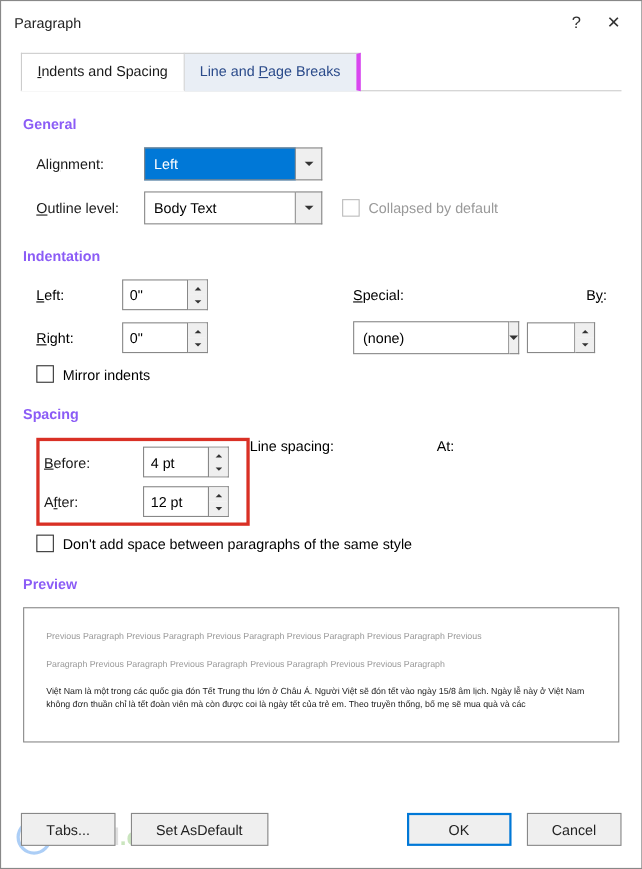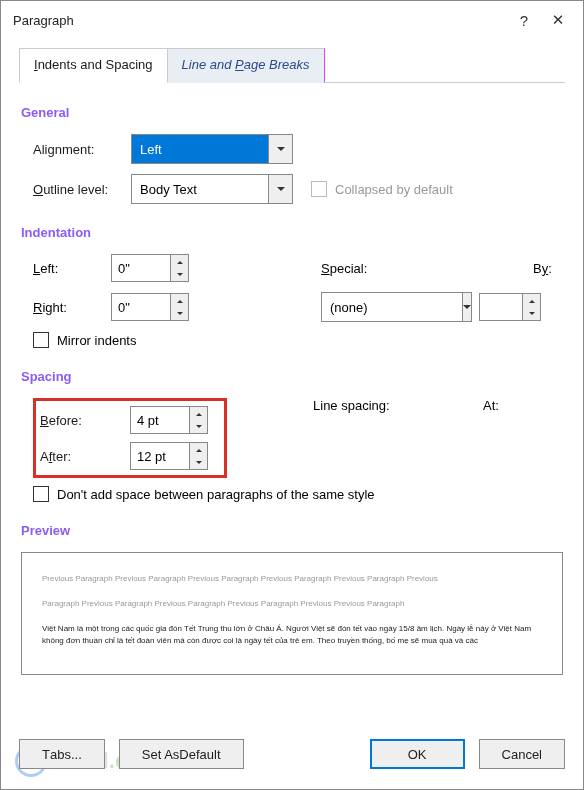--- a/index.html
+++ b/index.html
@@ -4,21 +4,21 @@
 <style>
 * { box-sizing: border-box; margin: 0; padding: 0; font-family: 'Segoe UI', Tahoma, sans-serif; }
 body { background: #fff; width: 584px; height: 790px; border: 1px solid #888; position: relative; overflow: hidden; }
 .titlebar { height: 38px; display: flex; align-items: center; padding: 0 8px 0 12px; }
 .titlebar .title { flex: 1; font-size: 13px; color: #222; }
 .titlebar .win-btn { width: 34px; height: 30px; display: flex; align-items: center; justify-content: center; color: #333; font-size: 15px; }
 .content { padding: 8px 18px 0 18px; }
 .tabs { display: flex; border-bottom: 1px solid #ccc; }
 .tab { padding: 8px 14px 10px 14px; font-size: 13px; border: 1px solid transparent; color: #1a1a1a; position: relative; }
 .tab.active { border: 1px solid #ccc; border-bottom: 1px solid #fff; top: 1px; background: #fff; }
-.tab:not(.active) { background: #e9eef5; border-top: 1px solid #ccc; border-right: 1px solid #d946ef; border-left: none; color: #2a4a8a; top:1px;font-style:italic; }
+.tab:not(.active) { background: #e9eef5; border-top: 1px solid #ccc; border-right: 4px solid #d946ef; border-left: none; color: #2a4a8a; top:1px; }
 .tab .un { text-decoration: underline; }
 .tab-body { padding: 18px 2px 6px 2px; }
 .section-label { font-size: 13px; color: #8b5cf6; margin: 4px 0 14px 0; font-weight: bold; }
 .row { display: flex; align-items: center; margin-bottom: 10px; min-height: 30px; }
 .row .lbl { font-size: 13px; color: #1a1a1a; width: 110px; padding-left: 12px; }
 .row .lbl .un { text-decoration: underline; }
 .dropdown { display: flex; align-items: stretch; height: 30px; }
 .dropdown .dd-val { border: 1px solid #888; padding: 4px 8px; min-width: 120px; font-size: 13px; background: #fff; display: flex; align-items: center; }
 .dropdown .dd-val.selected { background: #0078d7; color: #fff; }
 .dropdown .dd-btn { width: 24px; border: 1px solid #888; border-left: none; background: #efefef; display: flex; align-items: center; justify-content: center; }
@@ -163,21 +163,21 @@
           <div class="lbl">A<span class="un">f</span>ter:</div>
           <div class="spinner">
             <div class="sp-val">12 pt</div>
             <div class="sp-btns">
                 <div class="sb up"></div>
                 <div class="sb dn"></div>
               </div>
           </div>
         </div>
       </div>
-      <div style="flex:1;padding-left:86px">
+      <div style="flex:1;">
         <div style="display:flex;margin-bottom:14px">
           <div style="width:170px;font-size:13px">Li<span class="un">n</span>e spacing:</div>
           <div style="font-size:13px"><span class="un">A</span>t:</div>
         </div>
       </div>
     </div>
     <div class="cbx-row">
       <div class="cb"></div>
       <span>Don't add spa<span class="un">c</span>e between paragraphs of the same style</span>
     </div>

